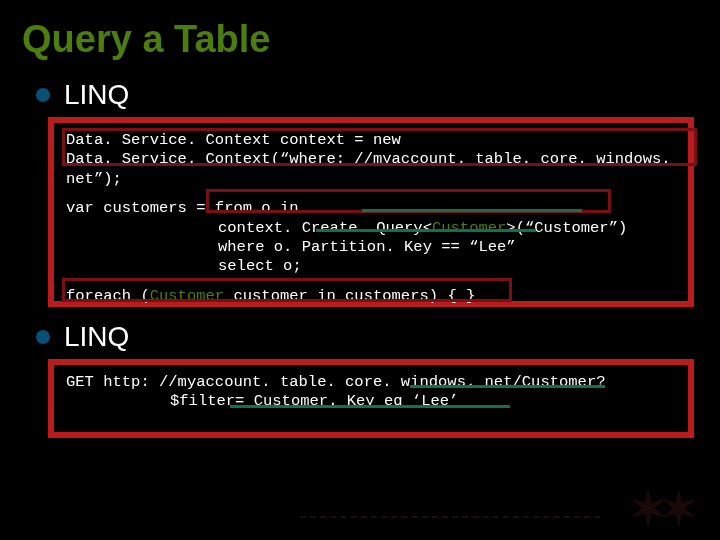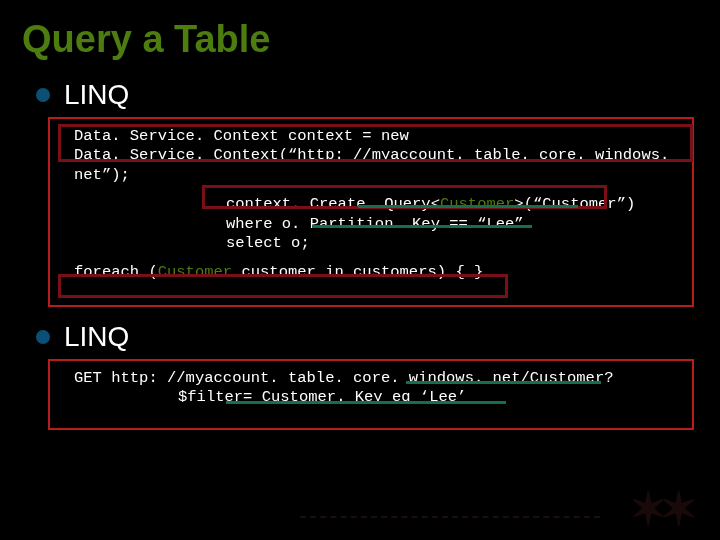--- a/index.html
+++ b/index.html
@@ -31,23 +31,23 @@
     flex: 0 0 auto;
   }
   .bullet-label {
     font-size: 28px;
     font-weight: 400;
     color: #fff;
   }
   .code-box {
     margin-left: 26px;
     margin-right: 4px;
-    border: 2px solid #b91c1c;
+    border: 6px solid #b91c1c;
     background: #000;
-    padding: 8px 10px 10px 24px;
+    padding: 8px 10px 10px 12px;
     font-family: "Courier New", Courier, monospace;
     font-size: 15.5px;
     line-height: 1.25;
     color: #fff;
     position: relative;
   }
 
   
   .linq-box { height: 190px; }
   .hl { position: absolute; border: 3px solid; background: transparent; pointer-events: none; }
@@ -89,22 +89,23 @@
 
 <h1 class="title">Query a Table</h1>
 
 <div class="bullet-row">
   <span class="bullet-dot"></span>
   <span class="bullet-label">LINQ</span>
 </div>
 
 <div class="code-box linq-box">
   <div>Data. Service. Context context = new</div>
-  <div>Data. Service. Context(“http: //myaccount. table. core. windows. net”);</div>
+  <div>Data. Service. Context(“where: //myaccount. table. core. windows. net”);</div>
   <div style="height:10px"></div>
+  <div>var customers = from o in</div>
   <div style="padding-left: 152px;">
     <span>context. Create. Query&lt;</span><span class="type">Customer</span><span>&gt;(“Customer”)</span>
   </div>
   <div style="padding-left: 152px;">where o. Partition. Key == “Lee”</div>
   <div style="padding-left: 152px;">select o;</div>
   <div style="height:10px"></div>
   <div>
     <span>foreach (</span><span class="type">Customer</span><span> customer in customers) { }</span>
   </div>
 

